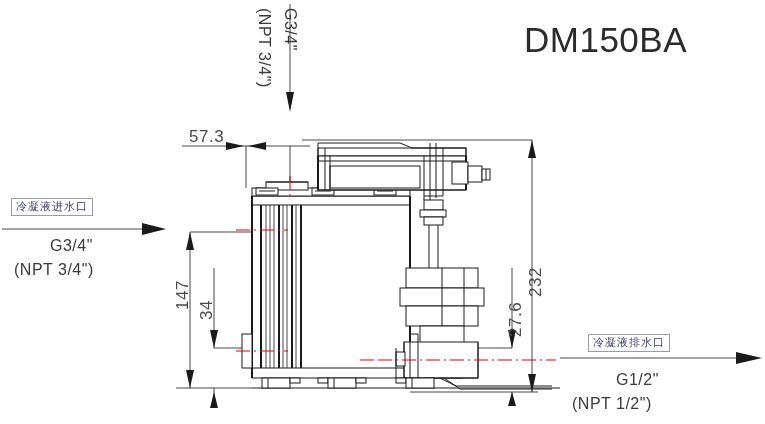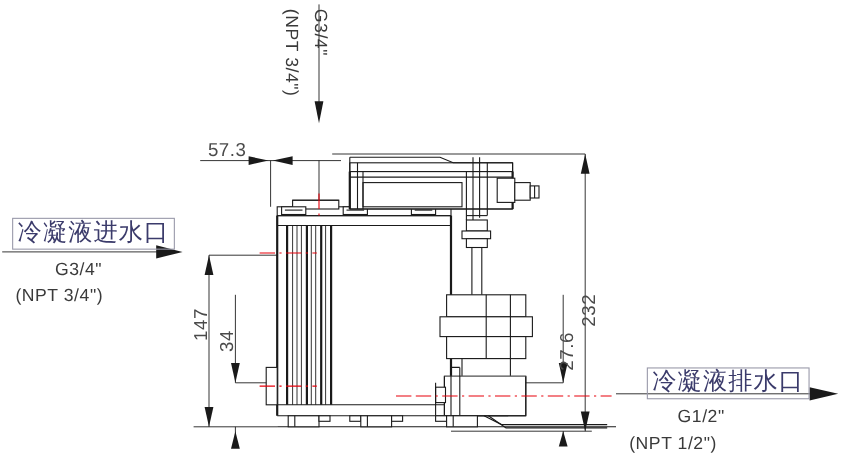--- a/index.html
+++ b/index.html
@@ -47,21 +47,21 @@
     color: #4a4a4a;
     letter-spacing: 0.5px;
   }
   .dim-label-v {
     font-size: 17px;
     color: #4a4a4a;
     letter-spacing: 0.5px;
     transform-origin: 0 0;
   }
   .port-cn {
-    font-size: 22px;
+    font-size: 11px;
     color: #3b3b6b;
     border: 1px solid #9a9aaa;
     padding: 2px 4px 3px 4px;
     letter-spacing: 1px;
     font-family: "DejaVu Sans", sans-serif;
   }
   .port-spec {
     font-size: 16px;
     color: #3a3a3a;
     letter-spacing: 0.5px;
@@ -274,20 +274,21 @@
 
       <line class="center" x1="236" y1="351" x2="288" y2="351" stroke-dasharray="24 0"></line>
 
       <line class="center" x1="378" y1="360" x2="556" y2="360"></line>
 
       <line class="center" x1="360" y1="360" x2="378" y2="360" stroke-dasharray="20 0"></line>
     </g>
 
   </svg>
 
+  <div class="txt title" style="left:524px; top:22px;">DM150BA</div>
 
   <div class="txt port-spec rot90" style="left:298px; top:8px;">G3/4"</div>
   <div class="txt port-spec rot90" style="left:272px; top:8px;">(NPT 3/4")</div>
 
   <div class="txt dim-label" style="left:189px; top:128px;">57.3</div>
 
   <div class="txt port-cn" style="left:11px; top:198px;">冷凝液进水口</div>
   <div class="txt port-spec" style="left:50px; top:238px;">G3/4"</div>
   <div class="txt port-spec" style="left:14px; top:262px;">(NPT 3/4")</div>
 

